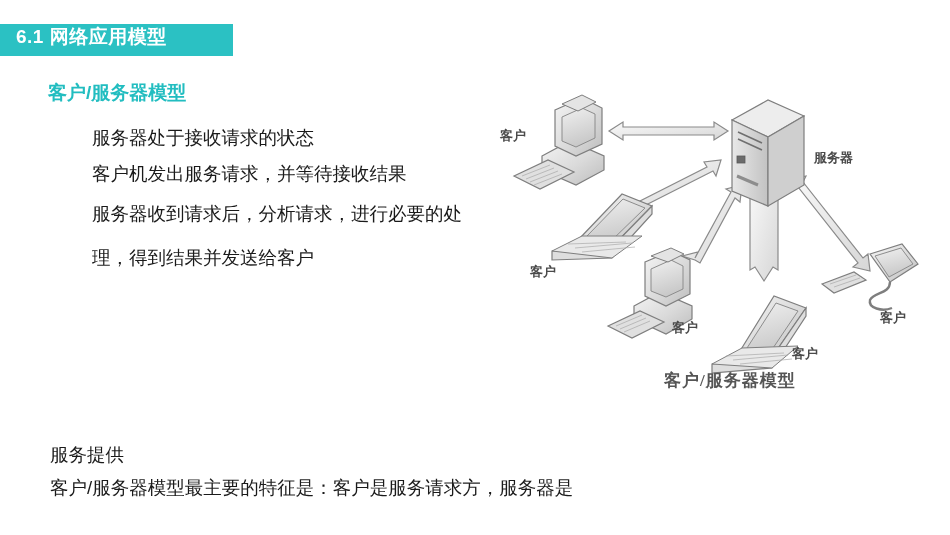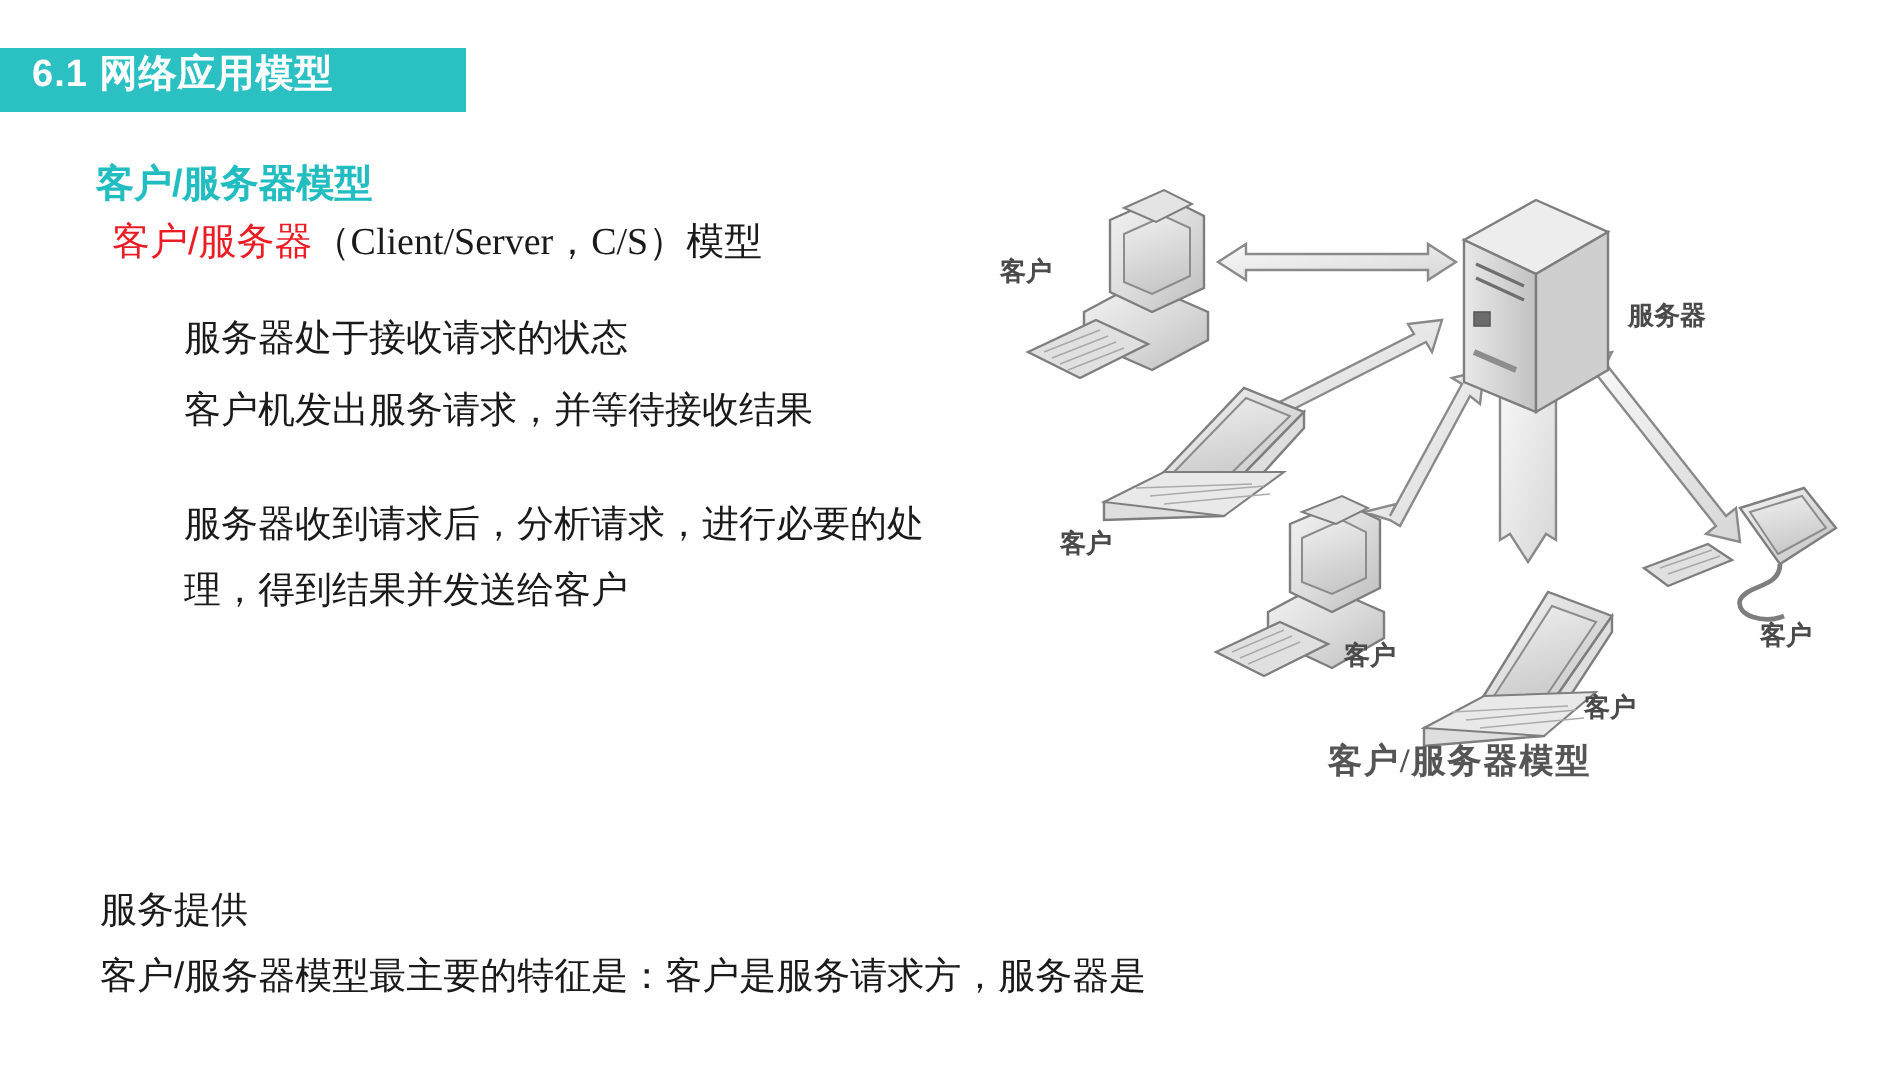--- a/index.html
+++ b/index.html
@@ -84,22 +84,22 @@
     font-size: 18.5px;
     color: #1a1a1a;
   }
   .step {
     line-height: 36px;
     white-space: nowrap;
   }
   .step.wrap {
     white-space: normal;
     width: 400px;
-    line-height: 33px;
-    margin-top: 22px;
+    line-height: 44px;
+    margin-top: 0;
   }
 
   
   #bottom-para {
     position: absolute;
     left: 0;
     top: 438px;
     width: 760px;
     padding-left: 50px;
     font-size: 18.5px;
@@ -144,21 +144,20 @@
 
   <div id="title-bar">
     <span class="title-text">6.1 网络应用模型</span>
   </div>
 
   <div id="content-col">
 
     <div class="section-heading">客户/服务器模型</div>
 
     <div class="body-block">
-      <span class="first-line"><span class="emph-red">客户/服务器</span><span class="latin">（Client/Server，C/S）</span><span>模型</span></span>
     </div>
 
     <div class="steps">
       <div class="step">服务器处于接收请求的状态</div>
       <div class="step">客户机发出服务请求，并等待接收结果</div>
       <div class="step wrap">服务器收到请求后，分析请求，进行必要的处理，得到结果并发送给客户</div>
     </div>
   </div>
 
   <div id="bottom-para">

